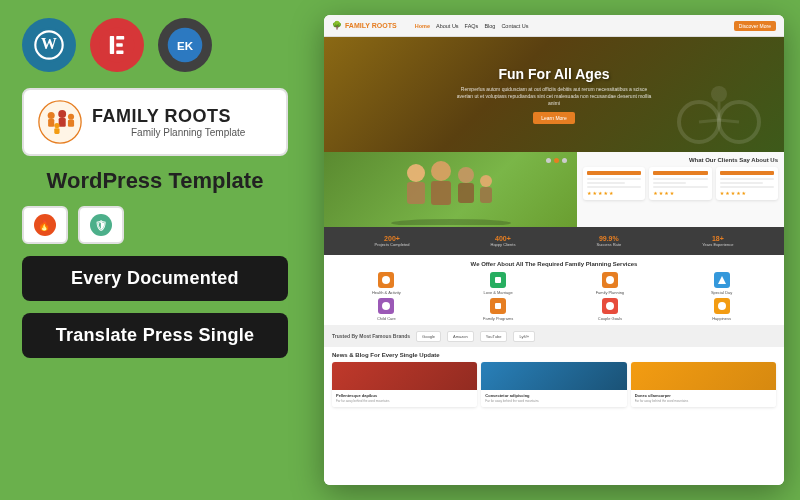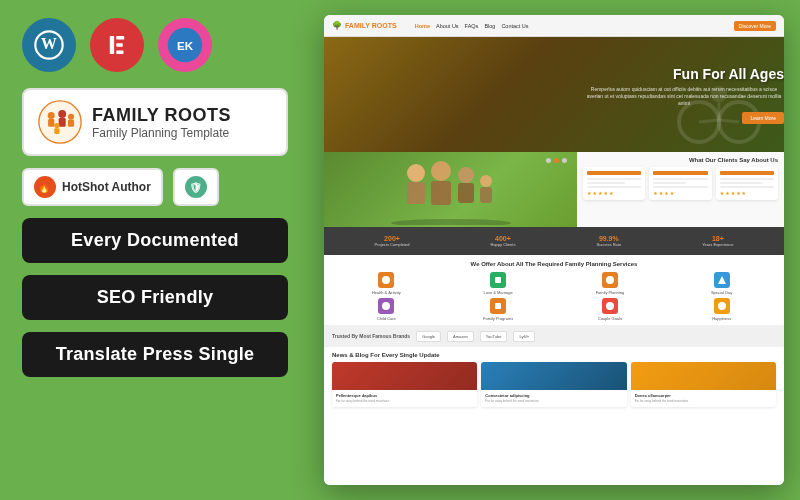--- a/index.html
+++ b/index.html
@@ -50,21 +50,21 @@
     }
 
     .elementor-icon {
       background: #d63638;
       border-radius: 50%;
       color: white;
       font-style: italic;
     }
 
     .ecwid-icon {
-      background: #ec4899;
+      background: #404040;
       border-radius: 50%;
       color: white;
     }
 
     
     .brand-box {
       background: white;
       border: 2px solid #e0e0e0;
       border-radius: 8px;
       padding: 10px 14px;
@@ -84,22 +84,23 @@
     }
 
     .brand-name {
       font-size: 18px;
       font-weight: 900;
       color: #222;
       letter-spacing: 0.5px;
     }
 
     .brand-sub {
-      font-size: 12px;
+      font-size: 10px;
       color: #555;
+      margin-left: 39px;
     }
 
     
     .wp-template-label {
       font-size: 22px;
       font-weight: 900;
       color: #222;
       text-align: center;
     }
 
@@ -224,21 +225,21 @@
       padding: 2px 5px;
       border-radius: 2px;
     }
 
     
     .mock-hero {
       background: linear-gradient(135deg, #8B6914 0%, #5a4010 40%, #3d5a1a 100%);
       height: 115px;
       position: relative;
       display: flex;
-      align-items: flex-end;
+      align-items: center;
       justify-content: center;
       flex-direction: column;
       overflow: hidden;
     }
 
     .mock-hero-silhouette {
       position: absolute;
       bottom: 0;
       right: 20px;
       opacity: 0.5;
@@ -523,33 +524,32 @@
         <circle cx="43" cy="58" r="6" fill="#f39c12"></circle>
         <rect x="37" y="64" width="12" height="13" rx="3" fill="#f39c12"></rect>
       </svg>
     </div>
     <div class="brand-text">
       <span class="brand-name">FAMILY ROOTS</span>
       <span class="brand-sub">Family Planning Template</span>
     </div>
   </div>
 
+  <div class="wp-template-label">WordPress Template</div>
 
   <div class="badge-row">
     <div class="badge">
       <div class="badge-icon-hotshot">🔥</div>
-      <span>HotShot Author</span>
     </div>
     <div class="badge">
       <div class="badge-icon-support">🛡</div>
     </div>
   </div>
 
   <div class="feature-btn">Every Documented</div>
-  <div class="feature-btn">SEO Friendly</div>
   <div class="feature-btn">Translate Press Single</div>
 </div>
 
 <div class="right-panel">
   <div class="mockup-container">
 
     <div class="mock-navbar">
       <div class="mock-nav-brand">
         <span style="color:#e67e22; font-size:8px;">🌳</span>
         <span>FAMILY ROOTS</span>

